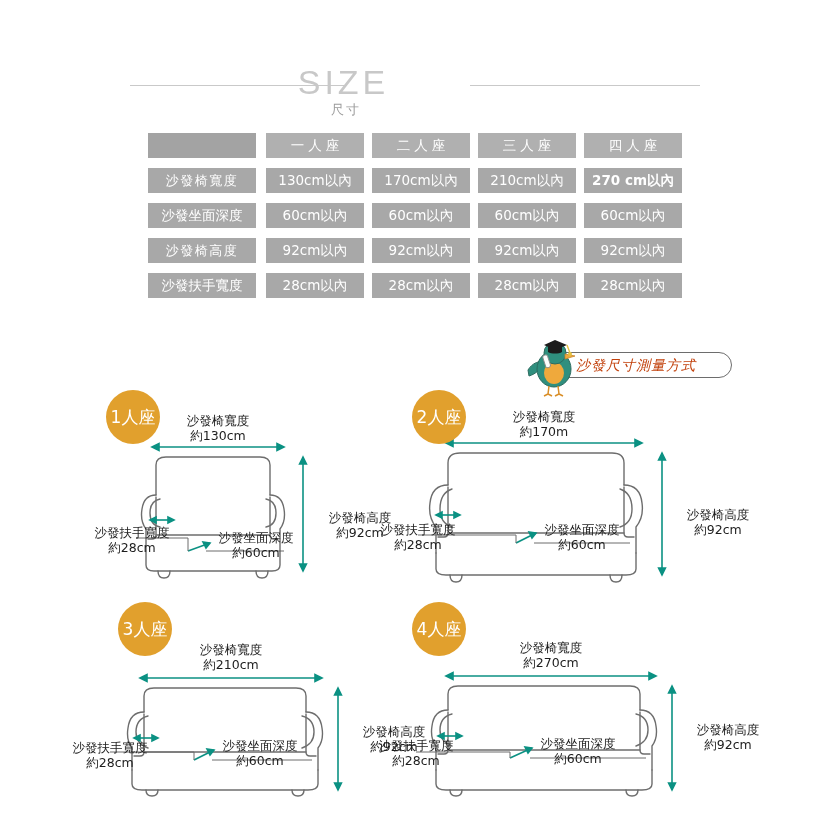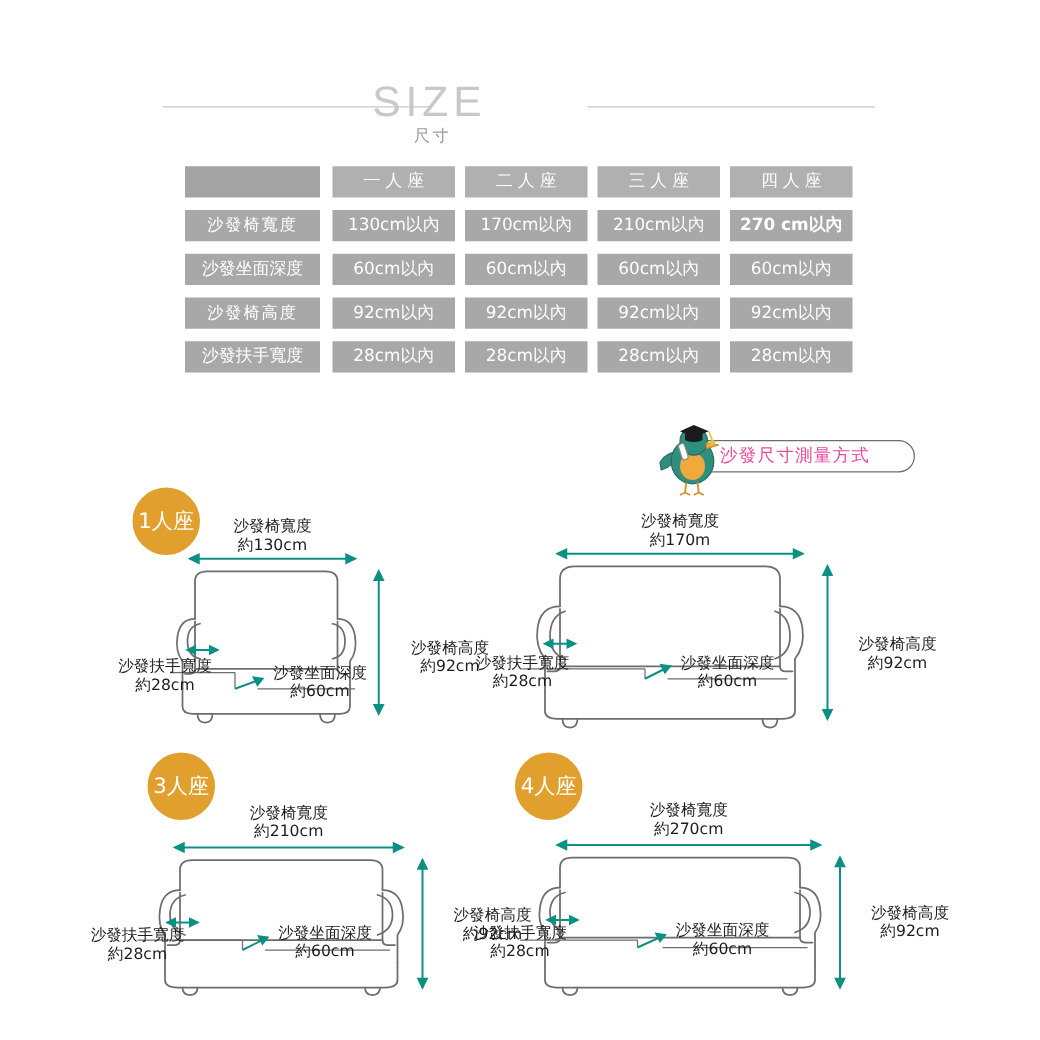--- a/index.html
+++ b/index.html
@@ -114,23 +114,24 @@
     border: 1.3px solid #6d6d6d;
     border-radius: 0 14px 14px 0;
     background: #fff;
     box-sizing: border-box;
   }
   #bubble-text {
     position: absolute;
     left: 52px; top: 19px;
     width: 150px;
     font-size: 14px;
-    color: #ec4899;
+    color: #c2410c;
     letter-spacing: 1px;
     line-height: 20px;
+    font-style: italic;
   }
   #mascot-svg { position: absolute; left: 0; top: 0; }
 
   
   .illus { position: absolute; }
   .badge {
     position: absolute;
     width: 54px; height: 54px;
     border-radius: 50%;
     background: #e1a02d;
@@ -303,20 +304,21 @@
     <b>約60cm</b>
   </div>
   <div class="dimlabel ctr" style="left:-2px; top:140px; width:92px;">
     <b>沙發扶手寬度</b>
     <b>約28cm</b>
   </div>
 </div>
 
 <div class="illus" style="left:404px; top:385px; width:340px; height:210px;">
 
+  <div class="badge" style="left:8px; top:5px;">2人座</div>
 
   <svg width="340" height="210" viewBox="0 0 340 210">
     <g fill="none" stroke="#6d6d6d" stroke-width="1.4" stroke-linecap="round" stroke-linejoin="round">
       <path d="M44 100 L44 78 Q44 68 56 68 L208 68 Q220 68 220 78 L220 100"></path>
       <path d="M44 100 Q28 100 26 118 Q24 132 32 142 L32 168"></path>
       <path d="M44 102 L44 148 Q44 152 40 152 L34 152"></path>
       <path d="M48 104 Q36 108 36 124 Q36 138 48 142"></path>
       <path d="M220 100 Q236 100 238 118 Q240 132 232 142 L232 168"></path>
       <path d="M220 102 L220 148 Q220 152 224 152 L230 152"></path>
       <path d="M216 104 Q228 108 228 124 Q228 138 216 142"></path>

